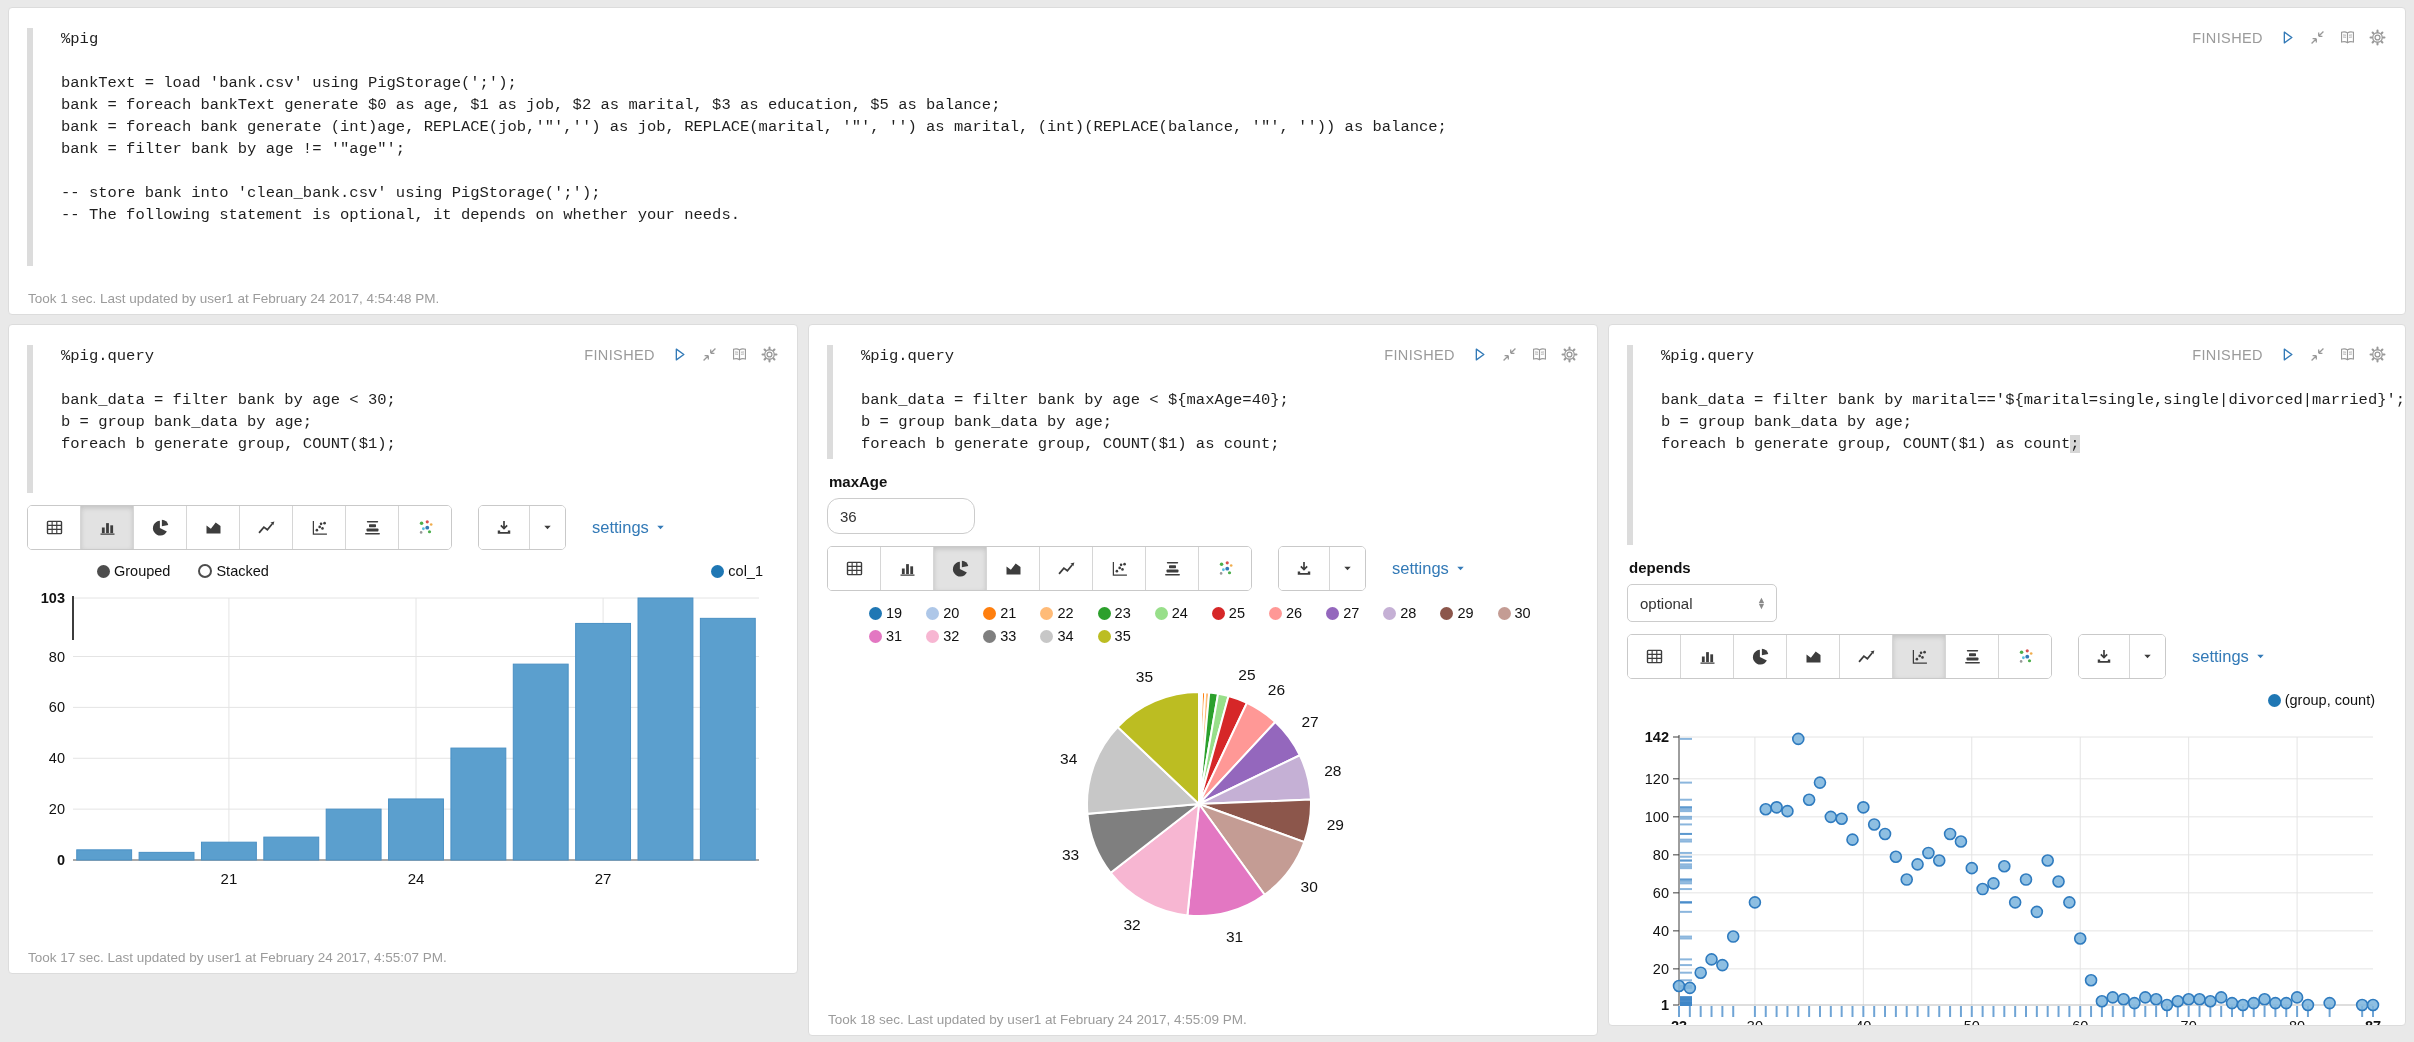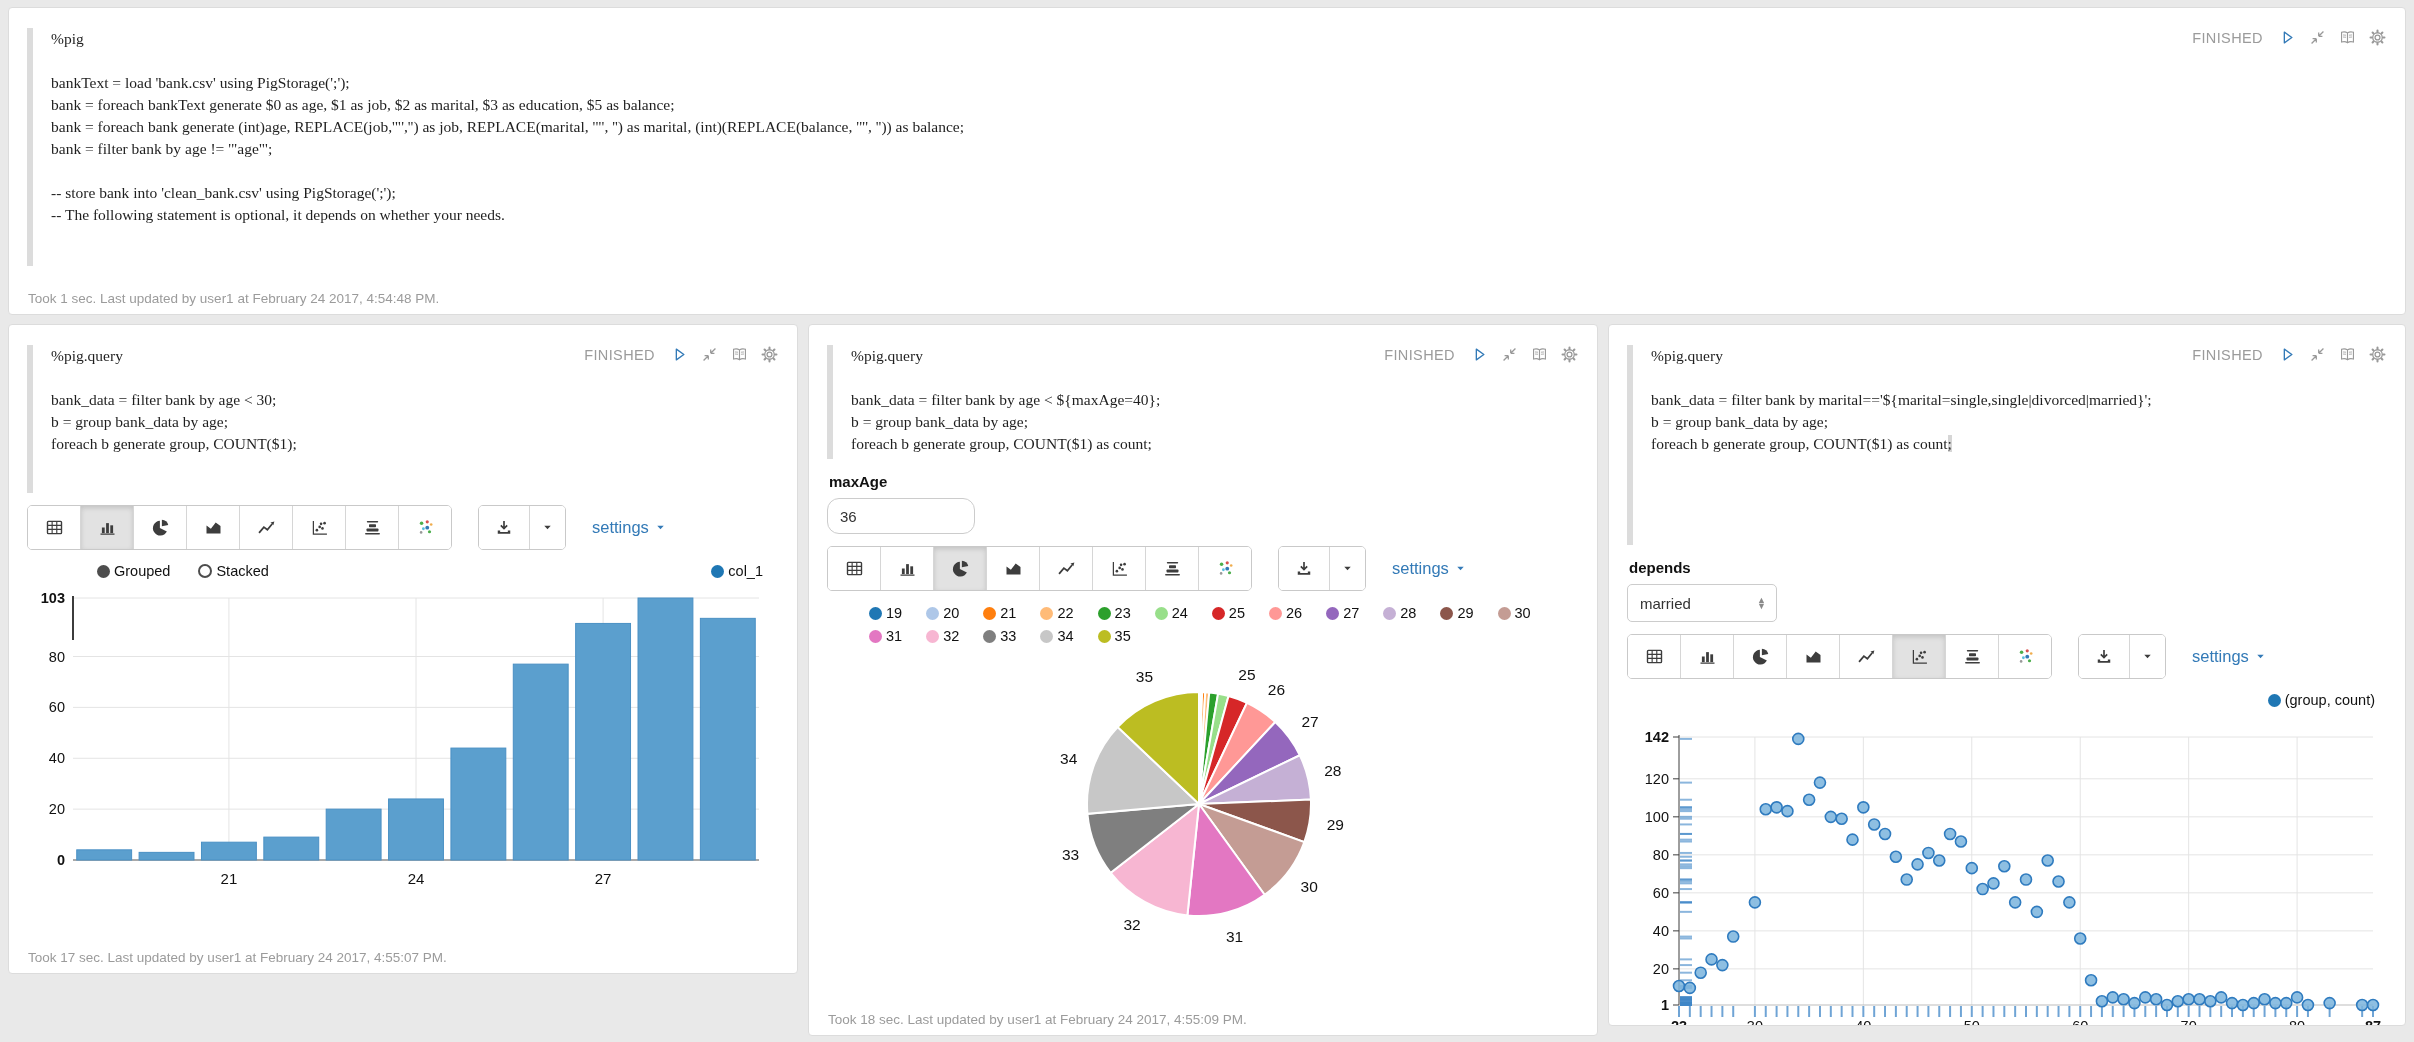--- a/index.html
+++ b/index.html
@@ -5,22 +5,22 @@
   html,body{margin:0;padding:0;background:#e9e9e9;font-family:"Liberation Sans",sans-serif;}
   #app{position:relative;width:2414px;height:1042px;overflow:hidden;background:#e9e9e9;}
   .panel{position:absolute;background:#fff;border:1px solid #dcdcdc;border-radius:4px;
          box-sizing:border-box;padding:14px 18px;overflow:hidden;}
   #p-top{left:8px;top:7px;width:2398px;height:308px;}
   #p-left{left:8px;top:324px;width:790px;height:650px;}
   #p-mid{left:808px;top:324px;width:790px;height:712px;}
   #p-right{left:1608px;top:324px;width:798px;height:702px;}
 
   
-  .editor{border-left:6px solid #dcdcdc;padding-left:18px;margin-top:6px;
-          font-family:Liberation Serif, serif;font-size:15.5px;line-height:22px;color:#1f1f1f;}
+  .editor{border-left:6px solid #dcdcdc;padding-left:28px;margin-top:6px;
+          font-family:Liberation Mono, monospace;font-size:15.5px;line-height:22px;color:#1f1f1f;}
   #p-top .editor{height:238px;}
   #p-left .editor{height:148px;}
   #p-mid .editor{height:114px;}
   #p-right .editor{height:200px;}
   .code-line{white-space:pre;}
   .cursor-char{background:#d6d6d6;}
 
   
   .tray{position:absolute;top:20px;right:18px;display:flex;align-items:center;gap:11px;color:#9b9b9b;}
   .status-label{font-size:14.5px;color:#9b9b9b;letter-spacing:.4px;margin-right:4px;}
@@ -524,21 +524,21 @@
       </div>
     <div class="editor">
         <div class="code-line">%pig.query</div>
         <div class="code-line">&nbsp;</div>
         <div class="code-line">bank_data = filter bank by marital=='${marital=single,single|divorced|married}';</div>
         <div class="code-line">b = group bank_data by age;</div>
         <div class="code-line">foreach b generate group, COUNT($1) as count<span class="cursor-char">;</span></div>
       </div>
     <div class="form-label">depends</div>
     <div class="select-box">
-      <span>married</span>
+      <span>optional</span>
       <span class="stepper">
           <span>▲</span>
           <span>▼</span>
         </span>
     </div>
     <div class="toolbar">
         <div class="btn-group">
           <div class="chart-btn">
             <svg>
               <use href="#sym-table"></use>

